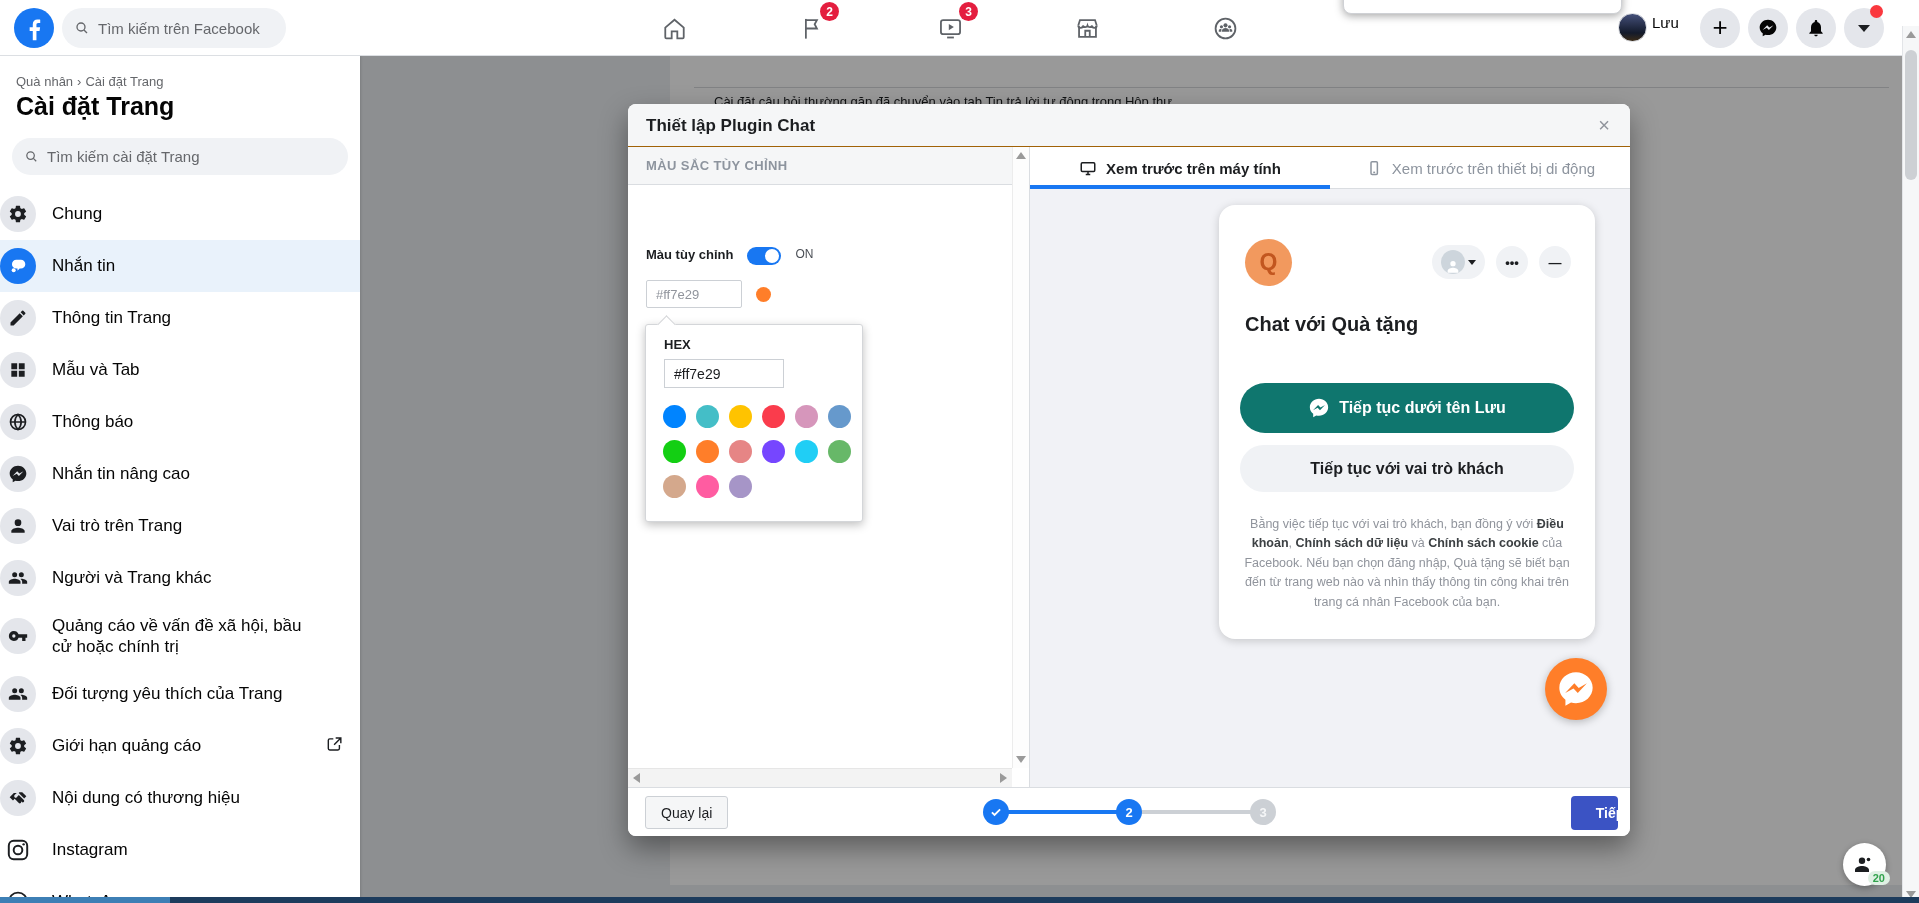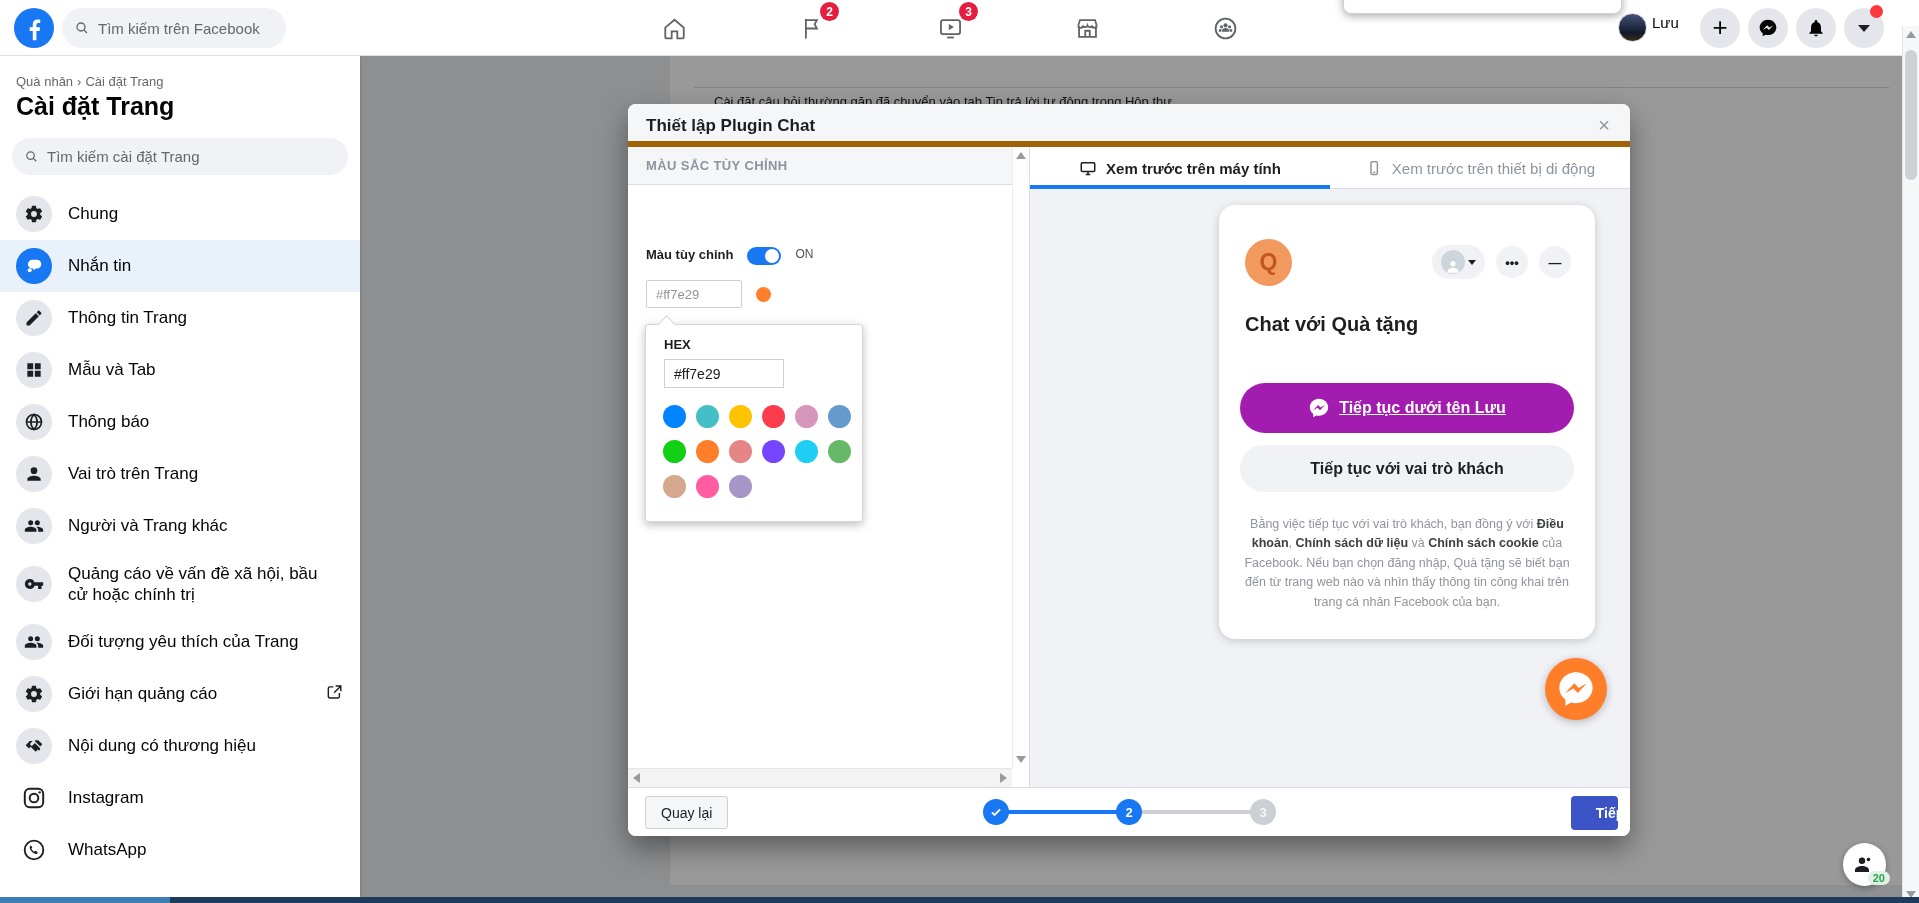--- a/index.html
+++ b/index.html
@@ -46,21 +46,21 @@
   .crumb .sep { margin:0 4px; }
   .side-title { position:absolute; left:16px; top:36px; font-size:25px; font-weight:700; color:#050505; }
   .side-search { position:absolute; left:12px; top:82px; width:336px; height:37px; border-radius:19px;
     background:#f0f2f5; display:flex; align-items:center; gap:8px; padding:8px 12px; }
   .side-search svg { width:15px; height:15px; }
   .side-search input { border:0; background:transparent; outline:none; font-size:15px; width:280px;
     color:#1c1e21; font-family:"Liberation Sans",sans-serif; }
   .side-search input::placeholder { color:#65676b; }
   .side-menu { position:absolute; left:0; top:132px; width:360px; }
   .side-item { position:relative; display:flex; align-items:center; gap:16px; height:52px;
-    padding-left:16px; cursor:pointer; }
+    cursor:pointer; }
   .side-item.twoline { height:64px; }
   .side-item.selected { background:#e9f2fb; }
   .side-ic { width:36px; height:36px; border-radius:50%; background:#e4e6eb; display:flex;
     align-items:center; justify-content:center; flex:0 0 auto; }
   .side-ic svg { width:20px; height:20px; }
   .side-ic.plain { background:transparent; }
   .side-ic.plain svg { width:26px; height:26px; }
   .side-ic.sel { background:#1877f2; }
   .side-label { font-size:17px; font-weight:500; color:#050505; line-height:1.25; max-width:270px; }
   .ext { position:absolute; right:16px; top:50%; transform:translateY(-50%); }
@@ -71,21 +71,21 @@
   .bg-card { position:absolute; left:310px; top:0; width:1237px; height:829px; background:#fff; }
   .bg-divider { position:absolute; left:24px; right:18px; top:31px; border-top:1px solid #d7d9dd; }
   .bg-notice { position:absolute; left:44px; top:38px; font-size:13px; color:#1c1e21; }
   .overlay { position:absolute; left:360px; top:56px; width:1559px; height:847px;
     background:rgba(0,0,0,.4); z-index:10; }
 
   
   .modal { position:absolute; left:628px; top:104px; width:1002px; height:732px; background:#fff;
     border-radius:8px; box-shadow:0 12px 28px rgba(0,0,0,.4); z-index:20; }
   .modal-header { position:absolute; top:0; left:0; right:0; height:43px; background:#f5f6f7;
-    border-bottom:6px solid #a16207; border-radius:8px 8px 0 0; }
+    border-bottom:1px solid #a16207; border-radius:8px 8px 0 0; }
   .modal-title { position:absolute; left:18px; top:12px; font-size:17px; font-weight:700; color:#1c1e21; }
   .modal-close { position:absolute; right:14px; top:9px; font-size:20px; color:#90949c; cursor:pointer;
     width:24px; height:24px; text-align:center; line-height:24px; }
 
   .pane-left { position:absolute; left:0; top:43px; width:402px; bottom:49px; border-right:1px solid #dadde1; }
   .section-band { position:absolute; top:0; left:0; right:0; height:38px; background:#f5f6f7;
     border-bottom:1px solid #dadde1; font-size:13px; font-weight:700; color:#8d949e;
     letter-spacing:.4px; line-height:38px; padding-left:18px; }
   .color-desc { position:absolute; left:18px; top:56px; width:292px; font-size:13px; color:#606770; line-height:1.45; }
   .custom-row { position:absolute; left:18px; top:100px; display:flex; align-items:flex-start; gap:14px; }
@@ -333,20 +333,28 @@
             <svg viewBox="0 0 24 24">
               <circle cx="12" cy="12" r="9" fill="none" stroke="#1c1e21" stroke-width="2"></circle>
               <path d="M3 12h18M12 3c2.5 2.4 3.8 5.6 3.8 9s-1.3 6.6-3.8 9c-2.5-2.4-3.8-5.6-3.8-9S9.5 5.4 12 3z" fill="none" stroke="#1c1e21" stroke-width="2"></path>
             </svg>
           </span>
           <span class="side-label">Thông báo</span>
         </div>
         <div class="side-item">
           <span class="side-ic">
             <svg viewBox="0 0 24 24">
+              <path fill="#1c1e21" fill-rule="evenodd" d="M12 2C6.48 2 2 6.14 2 11.25c0 2.88 1.42 5.45 3.66 7.14V22l3.35-1.85c.9.25 1.94.39 2.99.39 5.52 0 10-4.14 10-9.25S17.52 2 12 2zm1.06 12.45l-2.56-2.73-4.99 2.73 5.49-5.83 2.62 2.73 4.93-2.73-5.49 5.83z"></path>
+            </svg>
+          </span>
+          <span class="side-label">Nhắn tin nâng cao</span>
+        </div>
+        <div class="side-item">
+          <span class="side-ic">
+            <svg viewBox="0 0 24 24">
               <path fill="#1c1e21" d="M12 12a4 4 0 1 0 0-8 4 4 0 0 0 0 8zm0 2c-2.67 0-8 1.34-8 4v2h16v-2c0-2.66-5.33-4-8-4z"></path>
             </svg>
           </span>
           <span class="side-label">Vai trò trên Trang</span>
         </div>
         <div class="side-item">
           <span class="side-ic">
             <svg viewBox="0 0 24 24">
               <path fill="#1c1e21" d="M16 11a3 3 0 1 0 0-6 3 3 0 0 0 0 6zm-8 0a3 3 0 1 0 0-6 3 3 0 0 0 0 6zm0 2c-2.33 0-7 1.17-7 3.5V19h14v-2.5C15 14.17 10.33 13 8 13zm8 0c-.29 0-.62.02-.97.05A4.22 4.22 0 0 1 17 16.5V19h6v-2.5c0-2.33-4.67-3.5-7-3.5z"></path>
             </svg>
@@ -490,21 +498,21 @@
               <svg viewBox="0 0 24 24">
                   <path fill="#fff" d="M12 12.5a4 4 0 1 0 0-8 4 4 0 0 0 0 8zm0 2c-3 0-8 1.5-8 4.5V22h16v-3c0-3-5-4.5-8-4.5z"></path>
                 </svg>
             </span>
             <span class="mini-tri"></span>
           </div>
           <div class="round-btn">•••</div>
           <div class="round-btn">—</div>
         </div>
         <div class="chat-title">Chat với Quà tặng</div>
-        <div class="btn-primary" style="background: #a21caf; text-decoration: underline;">
+        <div class="btn-primary" style="background: #0f766e;">
           <svg viewBox="0 0 24 24">
               <path fill="#fff" fill-rule="evenodd" d="M12 2C6.48 2 2 6.14 2 11.25c0 2.88 1.42 5.45 3.66 7.14V22l3.35-1.85c.9.25 1.94.39 2.99.39 5.52 0 10-4.14 10-9.25S17.52 2 12 2zm1.06 12.45l-2.56-2.73-4.99 2.73 5.49-5.83 2.62 2.73 4.93-2.73-5.49 5.83z"></path>
             </svg>
           <span>Tiếp tục dưới tên Lưu</span>
         </div>
         <div class="btn-secondary">Tiếp tục với vai trò khách</div>
         <p class="disclaimer"><span>Bằng việc tiếp tục với vai trò khách, bạn đồng ý với </span><b>Điều khoản</b><span>, </span><b>Chính sách dữ liệu</b><span> và </span><b>Chính sách cookie</b><span> của Facebook. Nếu bạn chọn đăng nhập, Quà tặng sẽ biết bạn đến từ trang web nào và nhìn thấy thông tin công khai trên trang cá nhân Facebook của bạn.</span></p>
       </div>
 
       <div class="float-bubble" style="background: rgb(255, 126, 41);">

